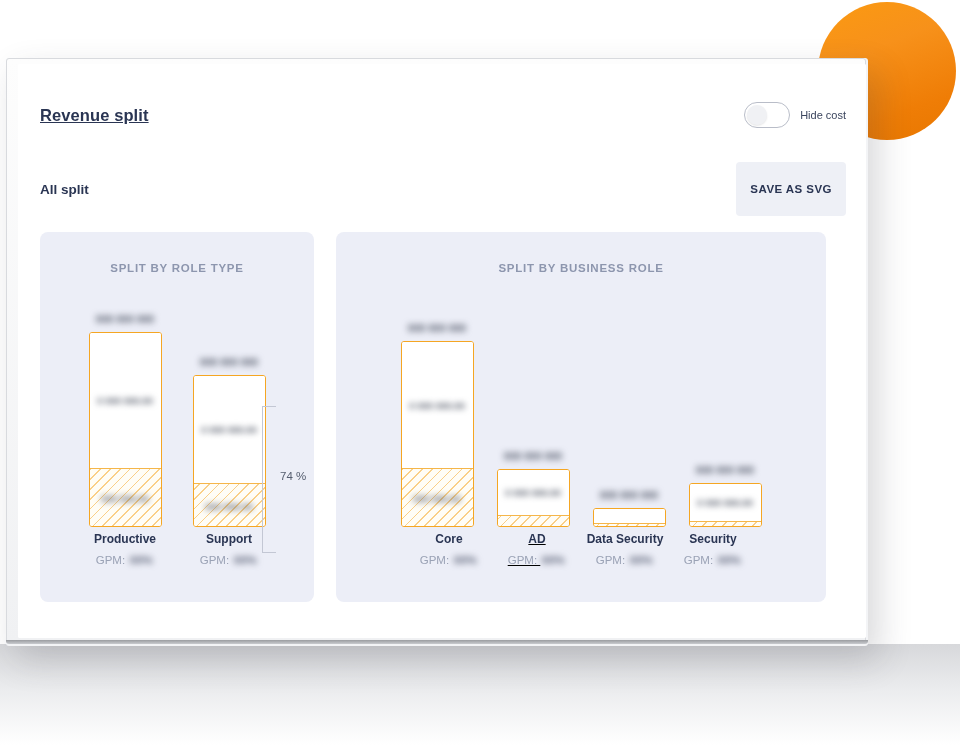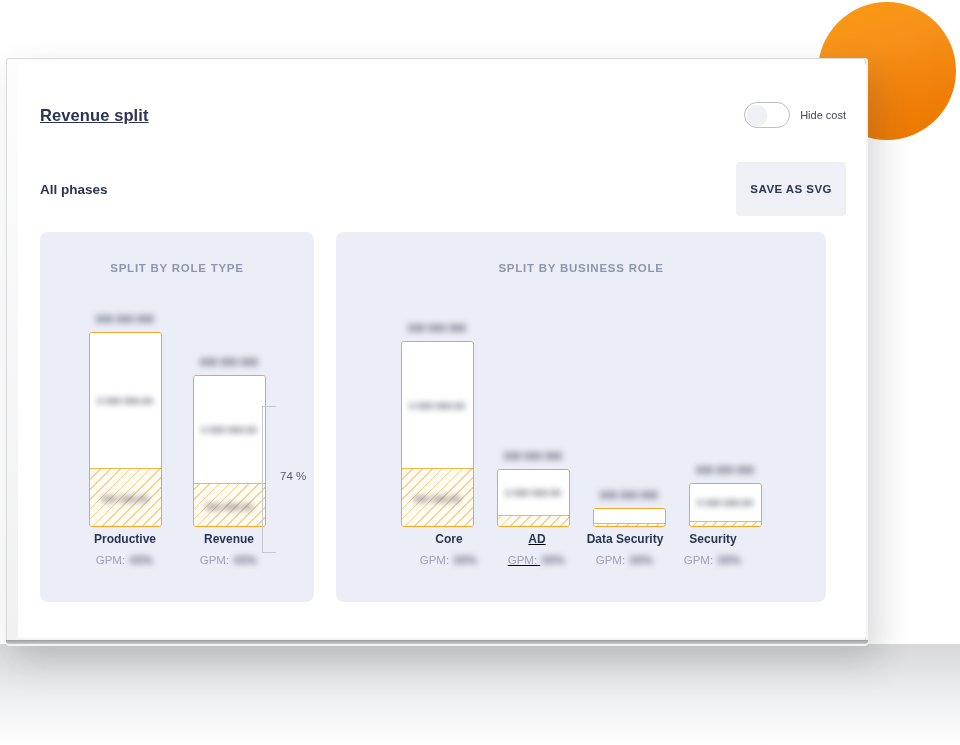--- a/index.html
+++ b/index.html
@@ -332,21 +332,21 @@
 
         <div id="hide-cost-group">
           <div id="hide-cost-toggle">
             <div id="hide-cost-knob"></div>
           </div>
           <div id="hide-cost-label">Hide cost</div>
         </div>
       </div>
 
       <div id="subheader-row">
-        <div id="phase-title">All phases</div>
+        <div id="phase-title">All split</div>
         <button id="save-svg-button">SAVE AS SVG</button>
       </div>
 
       <div id="panels">
 
         <div class="panel" id="panel-role">
           <div class="panel-title">SPLIT BY ROLE TYPE</div>
           <div class="plot">
             <div class="bars" id="bars-role" style="gap: 16px;">
                 <div class="bar-slot" style="width: 88px;">
@@ -374,21 +374,21 @@
               </div>
             <div id="bracket"></div>
             <div id="bracket-label">74 %</div>
           </div>
           <div class="axis-labels" id="axis-role" style="gap: 16px;">
               <div class="axis-slot" style="width: 88px;">
                 <div class="axis-name">Productive</div>
                 <div class="axis-gpm"><span>GPM: </span><span class="gpm-val">00%</span></div>
               </div>
               <div class="axis-slot" style="width: 88px;">
-                <div class="axis-name">Revenue</div>
+                <div class="axis-name">Support</div>
                 <div class="axis-gpm"><span>GPM: </span><span class="gpm-val">00%</span></div>
               </div>
             </div>
         </div>
 
         <div class="panel" id="panel-bizline">
           <div class="panel-title">SPLIT BY BUSINESS ROLE</div>
           <div class="plot">
             <div class="bars" id="bars-biz" style="gap: 8px;">
                 <div class="bar-slot" style="width: 88px;">

